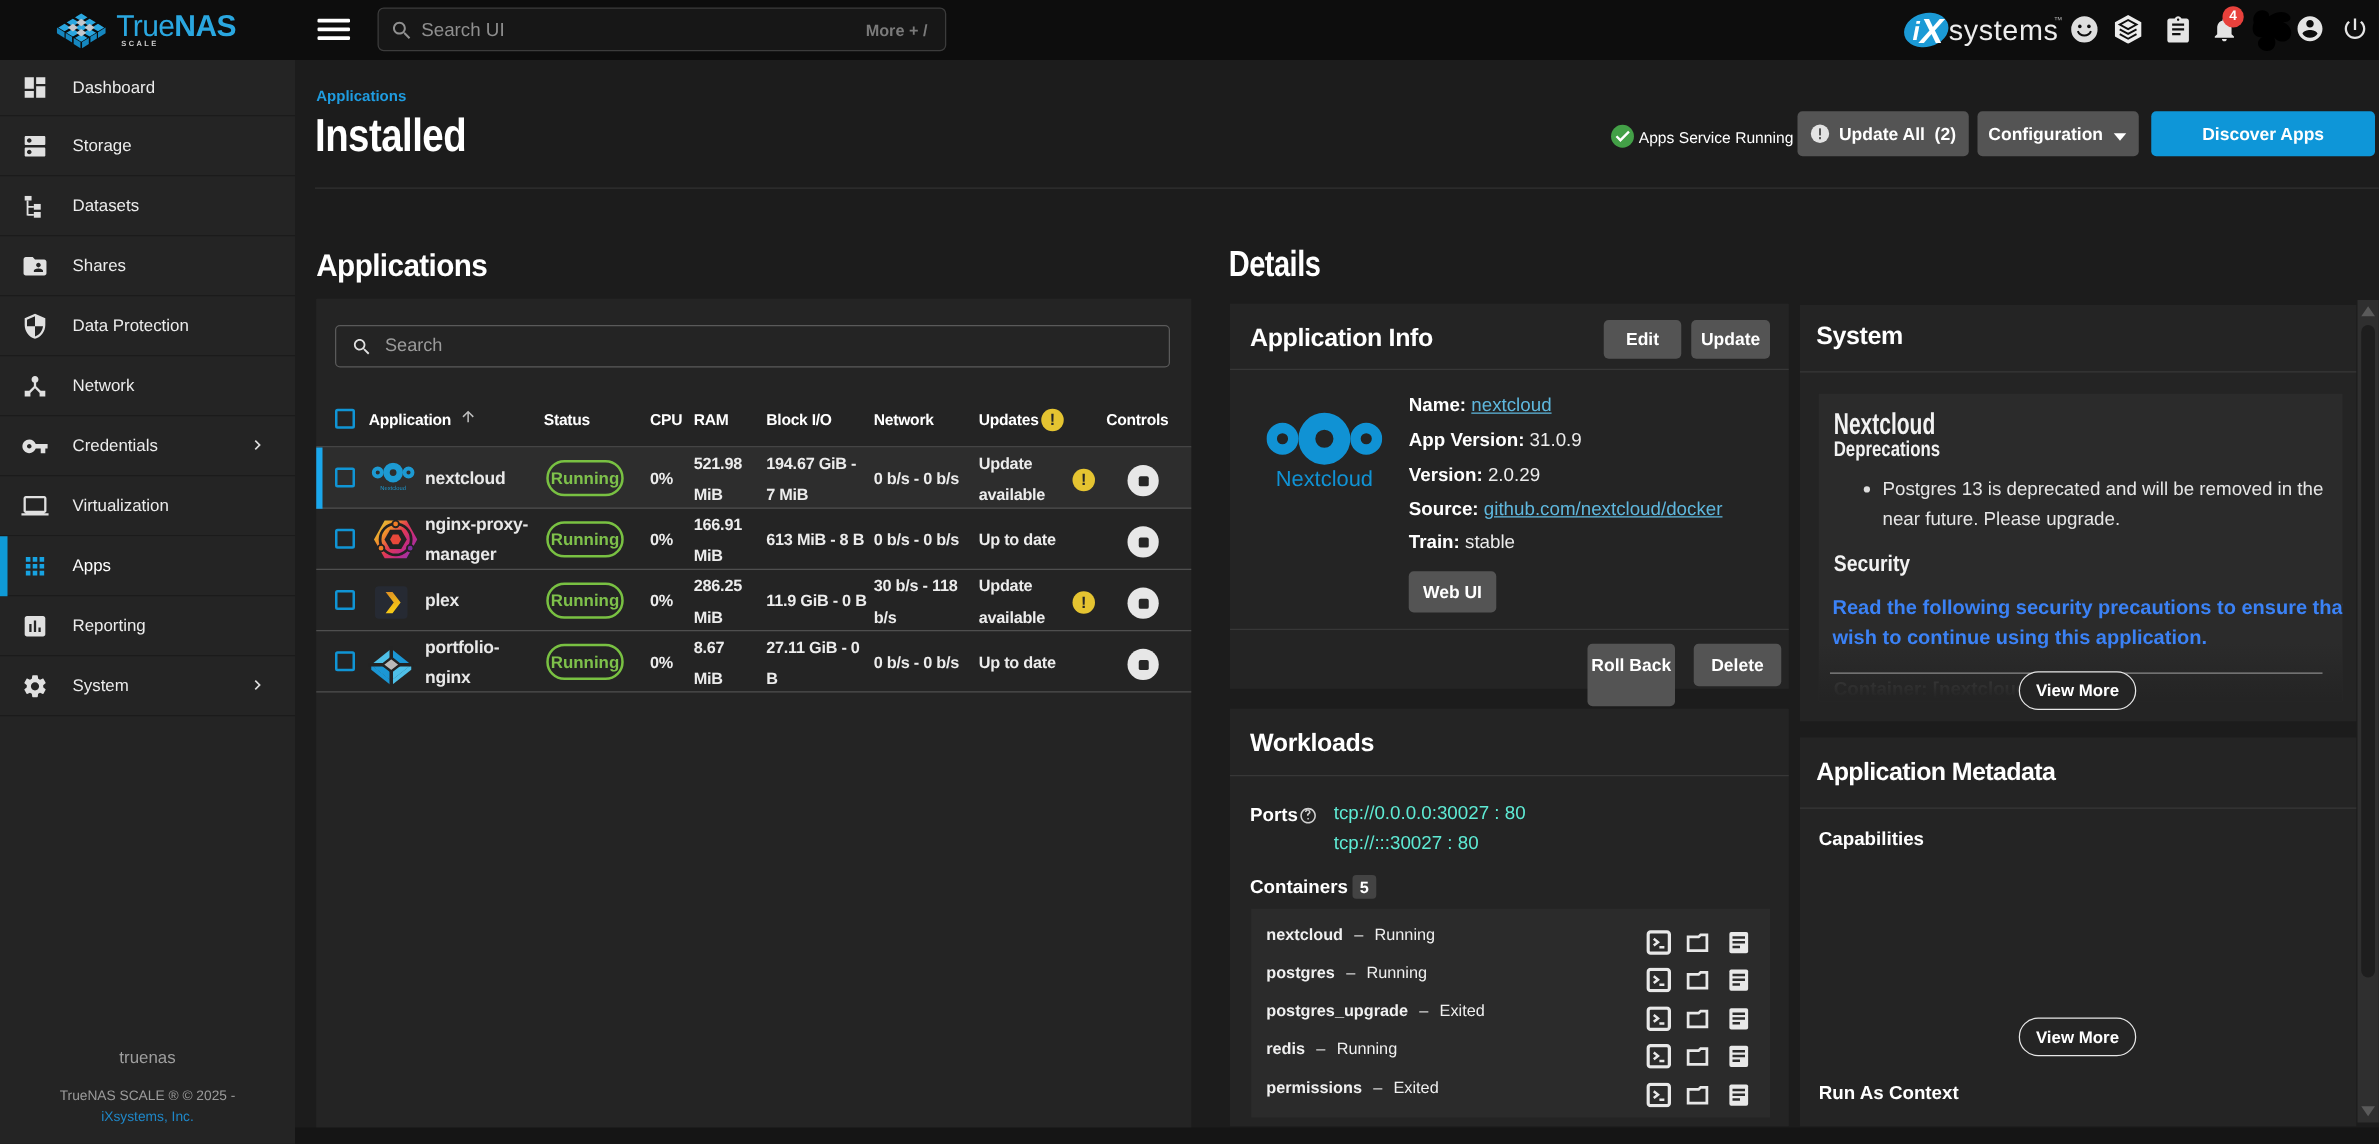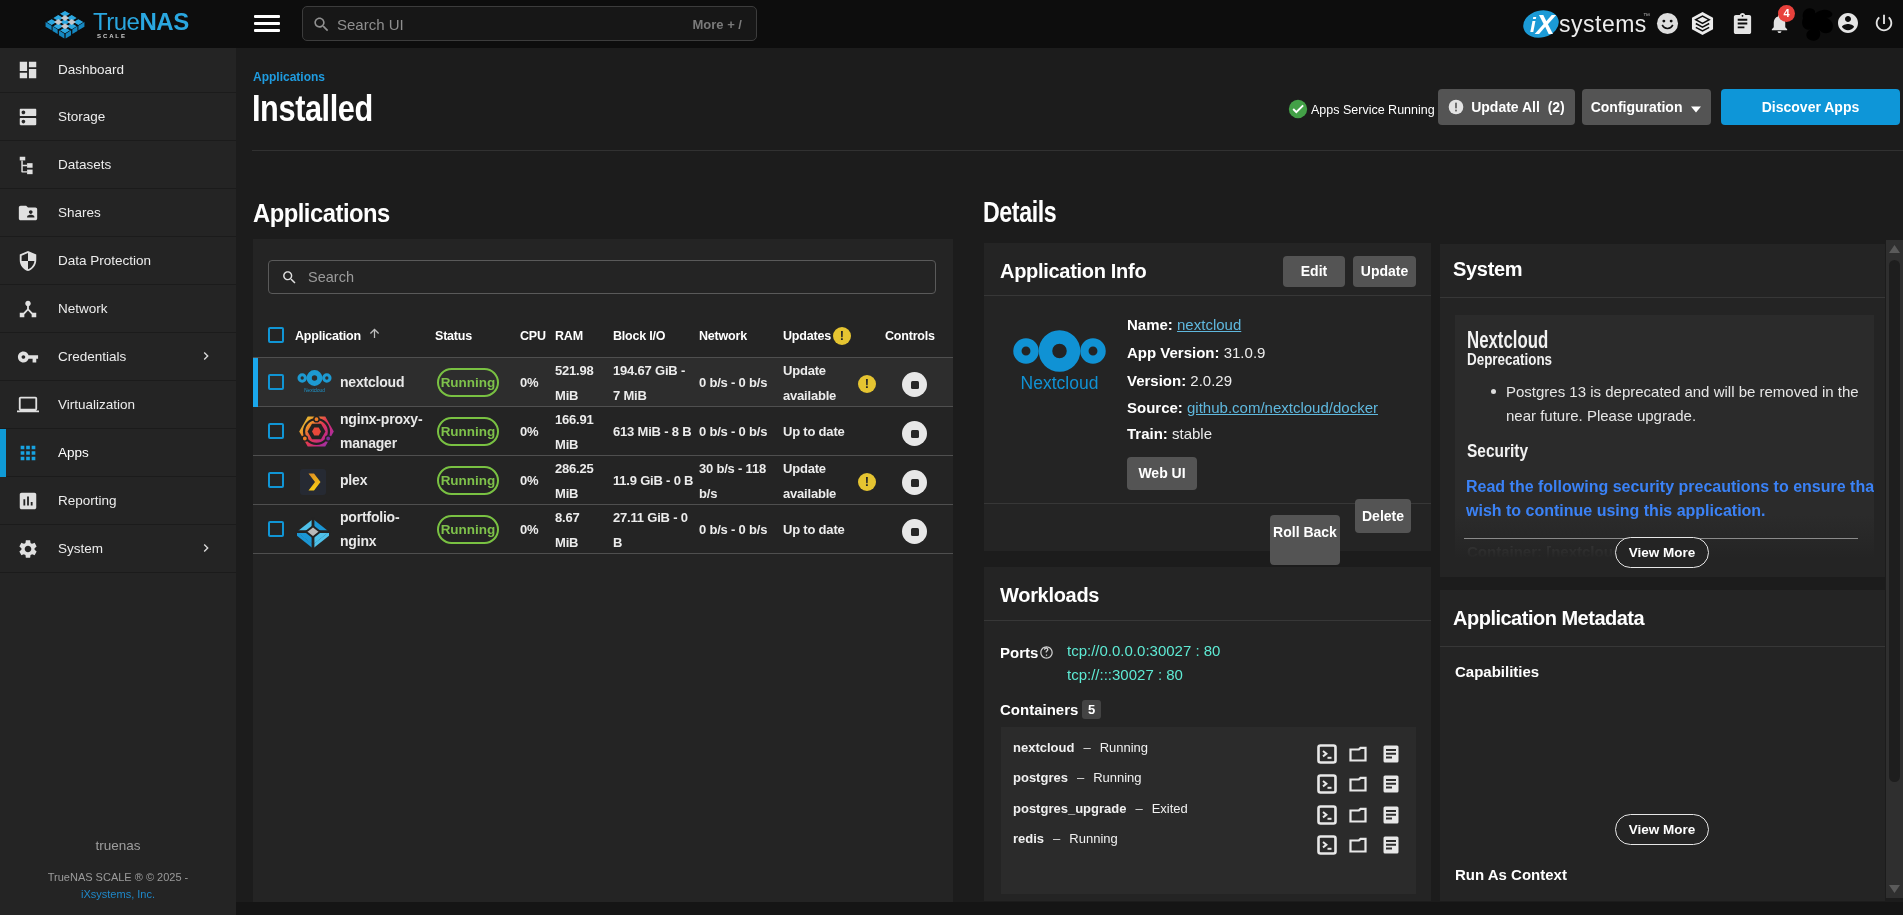--- a/index.html
+++ b/index.html
@@ -400,21 +400,21 @@
     </svg>
     <div class="abs" style="left:29px;top:130px;width:93px;text-align:center;font-size:17.5px;color:#1092d4">Nextcloud</div>
     <div class="inforow" style="top:73px"><b>Name:</b> <span class="lnk">nextcloud</span></div>
     <div class="inforow" style="top:101px"><b>App Version:</b> 31.0.9</div>
     <div class="inforow" style="top:128.5px"><b>Version:</b> 2.0.29</div>
     <div class="inforow" style="top:156px"><b>Source:</b> <span class="lnk">github.com/nextcloud/docker</span></div>
     <div class="inforow" style="top:182px"><b>Train:</b> stable</div>
     <div class="gbtn" style="left:143px;top:214px;width:70px;height:33px;line-height:33px">Web UI</div>
     <div class="carddiv" style="top:260px"></div>
     <div class="gbtn" style="left:286px;top:272px;width:70px;height:50px;line-height:34px">Roll Back</div>
-    <div class="gbtn" style="left:371px;top:256px;width:56px;height:34px;line-height:34px">Delete</div>
+    <div class="gbtn" style="left:371px;top:272px;width:70px;height:34px;line-height:34px">Delete</div>
   </div>
 
   <div class="card" id="wlcard" style="left:748px;top:519px;width:447px;height:334px">
     <div class="cardhead" id="h-workloads">Workloads</div>
     <div class="carddiv" style="top:53px"></div>
     <div class="abs" style="left:16px;top:77px;font-size:15px;color:#fff;font-weight:bold">Ports</div>
     <svg class="abs" style="left:55px;top:78px" width="15" height="15" viewBox="0 0 24 24" fill="#cfcfcf">
         <path d="M12 2C6.48 2 2 6.48 2 12s4.48 10 10 10 10-4.48 10-10S17.52 2 12 2zm0 18c-4.41 0-8-3.59-8-8s3.59-8 8-8 8 3.59 8 8-3.59 8-8 8zm1-5h-2v2h2v-2zm-1.5-11c-2 0-3.5 1.5-3.6 3.4h2c.1-.9.7-1.5 1.6-1.5.9 0 1.5.6 1.5 1.4 0 .7-.4 1-1.2 1.6-1 .7-1.4 1.4-1.3 2.6v.5h2v-.4c0-.7.3-1 1.2-1.7 1-.7 1.4-1.5 1.4-2.6 0-1.9-1.5-3.3-3.6-3.3z"></path>
       </svg>
     <div class="abs" style="left:83px;top:72px;font-size:15px;color:#5eead4;line-height:24px">tcp://0.0.0.0:30027 : 80<br>tcp://:::30027 : 80</div>
@@ -467,20 +467,37 @@
             </svg></span>
           <span class="wico" style="left:380px"><svg width="20" height="20" viewBox="0 0 20 20">
               <rect x="2.5" y="1.5" width="15" height="17" rx="1.5" fill="#e8e8e8"></rect>
               <g stroke="#2b2b2b" stroke-width="2">
                 <path d="M5 6h10M5 9.8h10M5 13.6h6"></path>
               </g>
             </svg></span>
         </div>
       <div class="wrow">
           <span class="nm"><b>redis</b><span class="dash">–</span>Running</span>
+          <span class="wico" style="left:316px"><svg width="20" height="20" viewBox="0 0 20 20">
+              <rect x="1.5" y="1.5" width="17" height="17" rx="2" fill="none" stroke="#e8e8e8" stroke-width="2.6"></rect>
+              <path d="M6 7l3.4 2.7L6 12.4" fill="none" stroke="#e8e8e8" stroke-width="2"></path>
+              <path d="M10.5 13.8h4" stroke="#e8e8e8" stroke-width="2"></path>
+            </svg></span>
+          <span class="wico" style="left:347px"><svg width="20" height="20" viewBox="0 0 20 20">
+              <path d="M17.5 16.5h-15V5.5h8.4l1.6-1.6h5z" fill="none" stroke="#e8e8e8" stroke-width="2.2"></path>
+            </svg></span>
+          <span class="wico" style="left:380px"><svg width="20" height="20" viewBox="0 0 20 20">
+              <rect x="2.5" y="1.5" width="15" height="17" rx="1.5" fill="#e8e8e8"></rect>
+              <g stroke="#2b2b2b" stroke-width="2">
+                <path d="M5 6h10M5 9.8h10M5 13.6h6"></path>
+              </g>
+            </svg></span>
+        </div>
+      <div class="wrow">
+          <span class="nm"><b>permissions</b><span class="dash">–</span>Exited</span>
           <span class="wico" style="left:316px"><svg width="20" height="20" viewBox="0 0 20 20">
               <rect x="1.5" y="1.5" width="17" height="17" rx="2" fill="none" stroke="#e8e8e8" stroke-width="2.6"></rect>
               <path d="M6 7l3.4 2.7L6 12.4" fill="none" stroke="#e8e8e8" stroke-width="2"></path>
               <path d="M10.5 13.8h4" stroke="#e8e8e8" stroke-width="2"></path>
             </svg></span>
           <span class="wico" style="left:347px"><svg width="20" height="20" viewBox="0 0 20 20">
               <path d="M17.5 16.5h-15V5.5h8.4l1.6-1.6h5z" fill="none" stroke="#e8e8e8" stroke-width="2.2"></path>
             </svg></span>
           <span class="wico" style="left:380px"><svg width="20" height="20" viewBox="0 0 20 20">
               <rect x="2.5" y="1.5" width="15" height="17" rx="1.5" fill="#e8e8e8"></rect>

